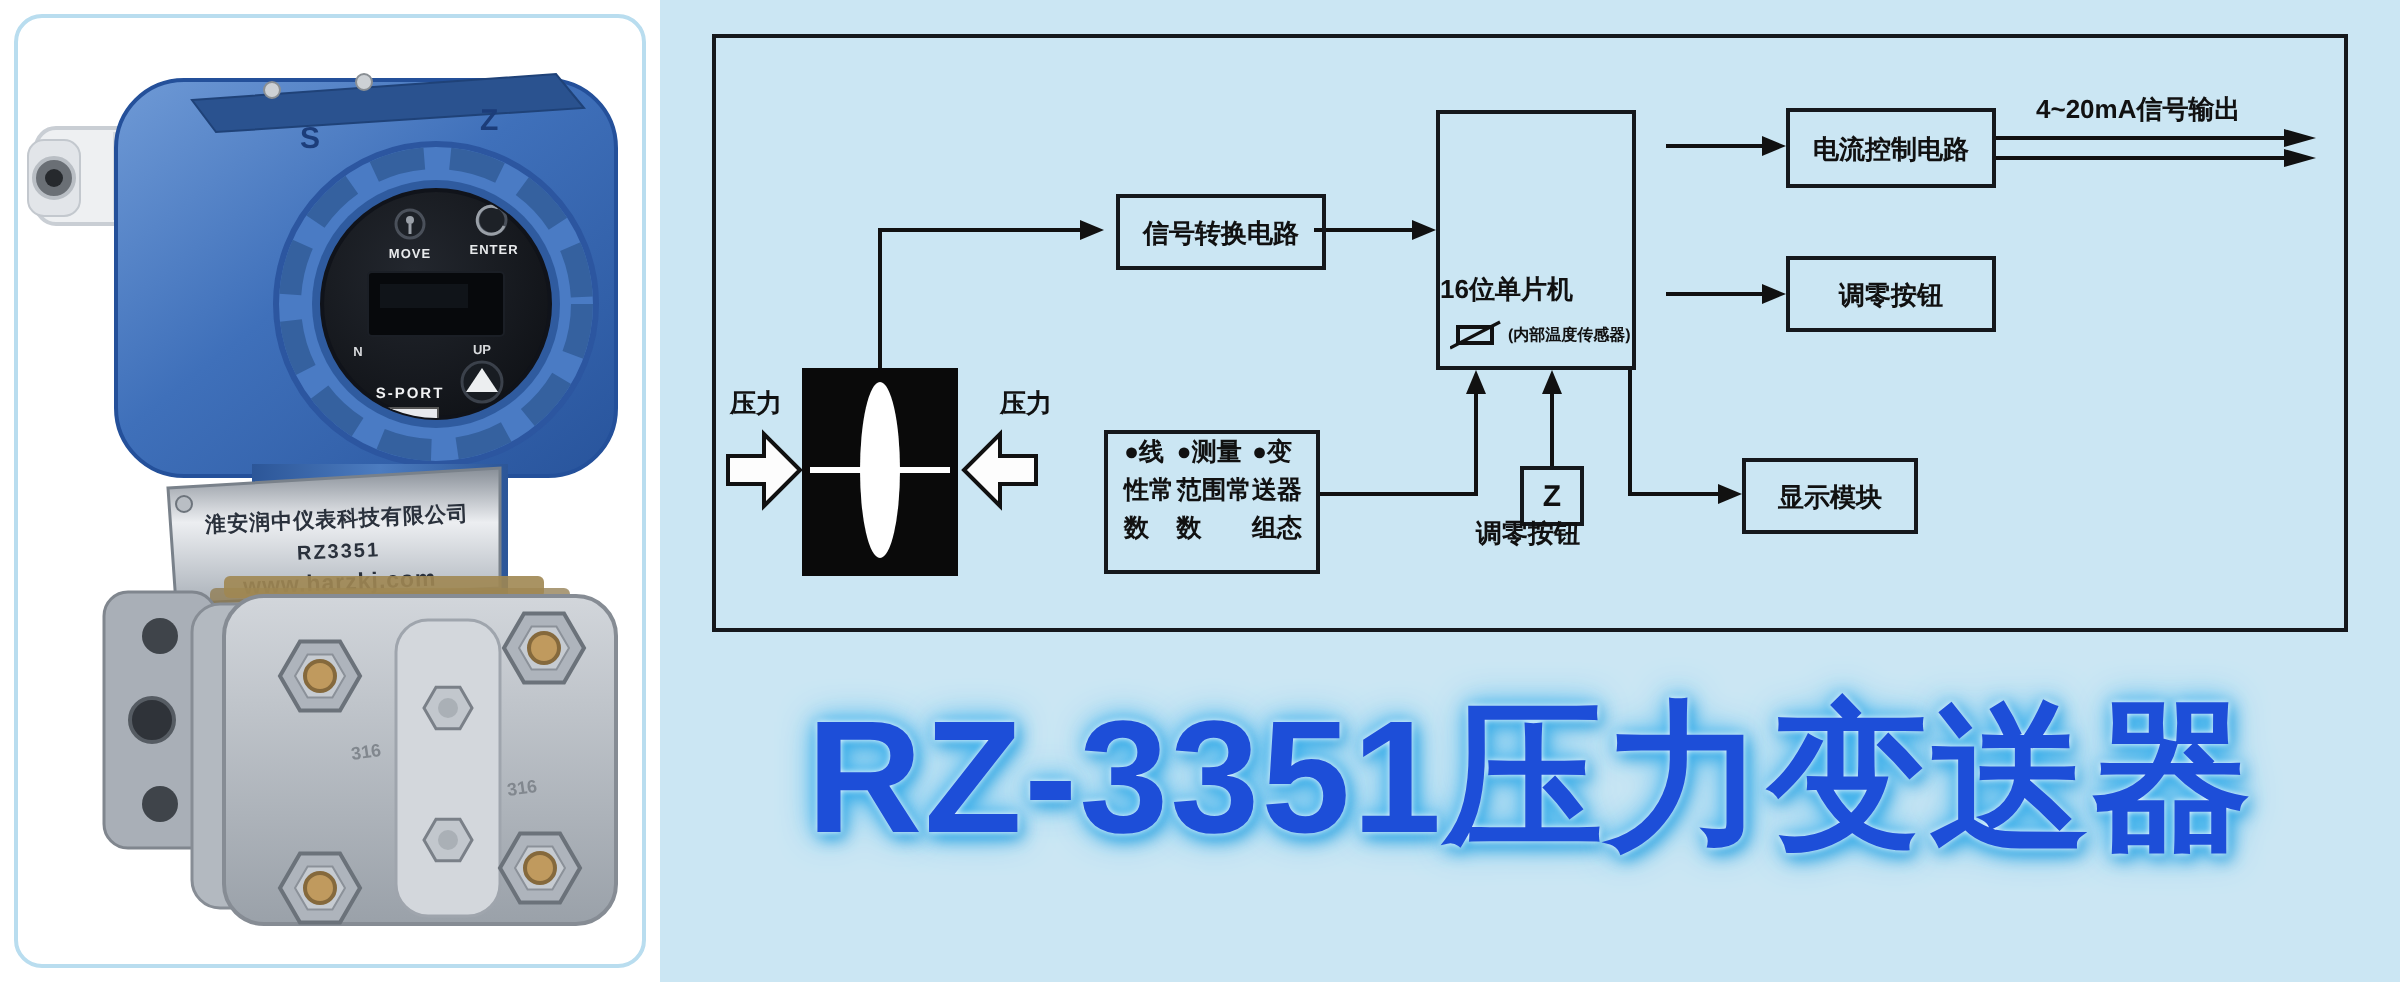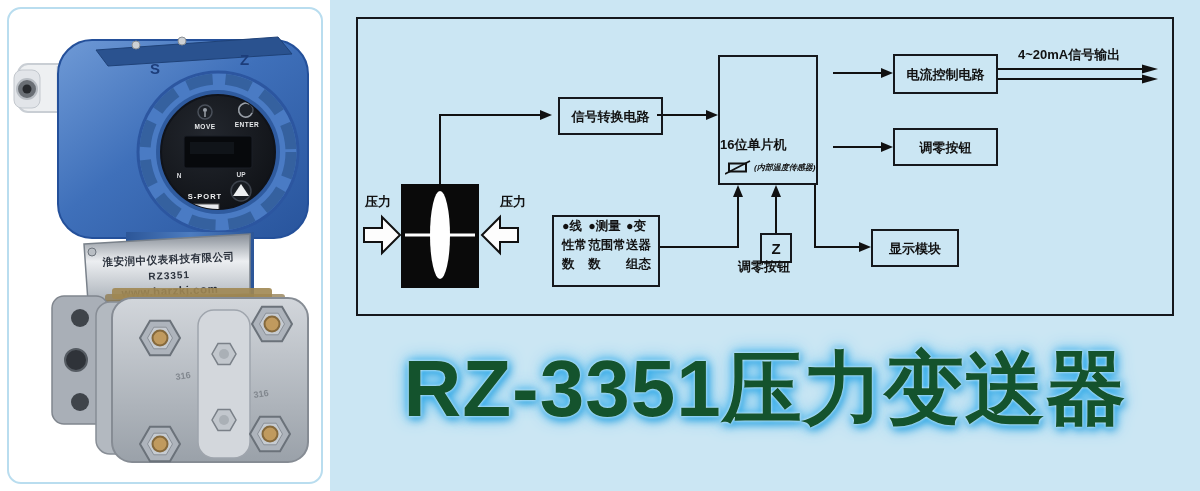--- a/index.html
+++ b/index.html
@@ -40,33 +40,33 @@
   .box-current{left:535px;top:35px;width:105px;height:40px;}
   .box-comm{left:535px;top:109px;width:105px;height:38px;}
   .box-display{left:513px;top:210px;width:88px;height:38px;}
   .box-constants{
     left:194px;top:196px;width:108px;height:72px;
     align-items:flex-start;justify-content:center;padding-left:8px;
     font-size:12.5px;line-height:19px;text-align:left;
   }
   .box-z{left:402px;top:214px;width:32px;height:30px;font-size:15px;}
   .mcu-note{
-    position:absolute;left:5px;bottom:7px;display:flex;align-items:center;gap:2px;font-style:italic;
+    position:absolute;left:5px;bottom:7px;display:flex;align-items:center;gap:2px;
   }
   .mcu-note span{font-size:8px;font-weight:bold;white-space:nowrap;}
   .lbl-zero{left:380px;top:239px;width:76px;text-align:left;}
   .lbl-output{left:660px;top:27px;width:150px;}
   .lbl-press-left{left:7px;top:174px;}
   .lbl-press-right{left:142px;top:174px;}
 
   
   .title{
     position:absolute;left:356px;top:336px;width:818px;height:120px;
     text-align:center;font-size:80px;font-weight:800;letter-spacing:1px;
-    color:#14532d;white-space:nowrap;
+    color:#1d4ed8;white-space:nowrap;
     text-shadow:0 0 3px #ffffff,0 0 10px #3fb3ee,0 0 18px #3fb3ee,2px 3px 8px #2c9bd6;
   }
 </style>
 </head>
 <body>
 
 <div class="stage">
 
   <div class="photo-panel">
     <svg class="photo-svg" viewBox="0 0 330 491">

